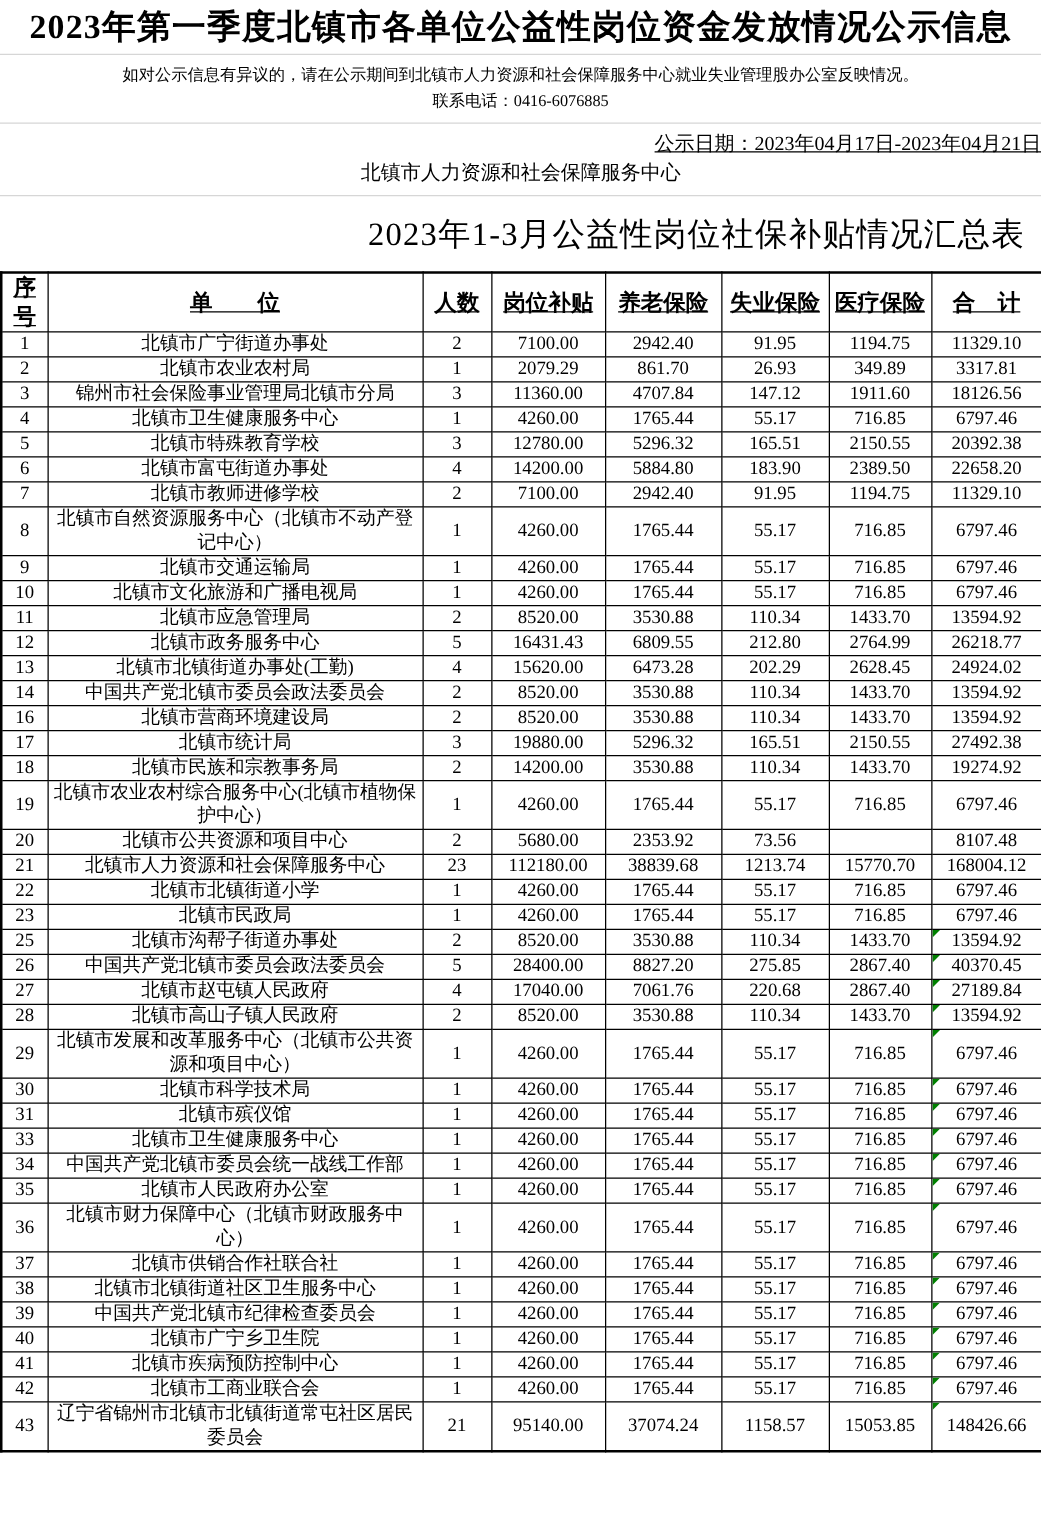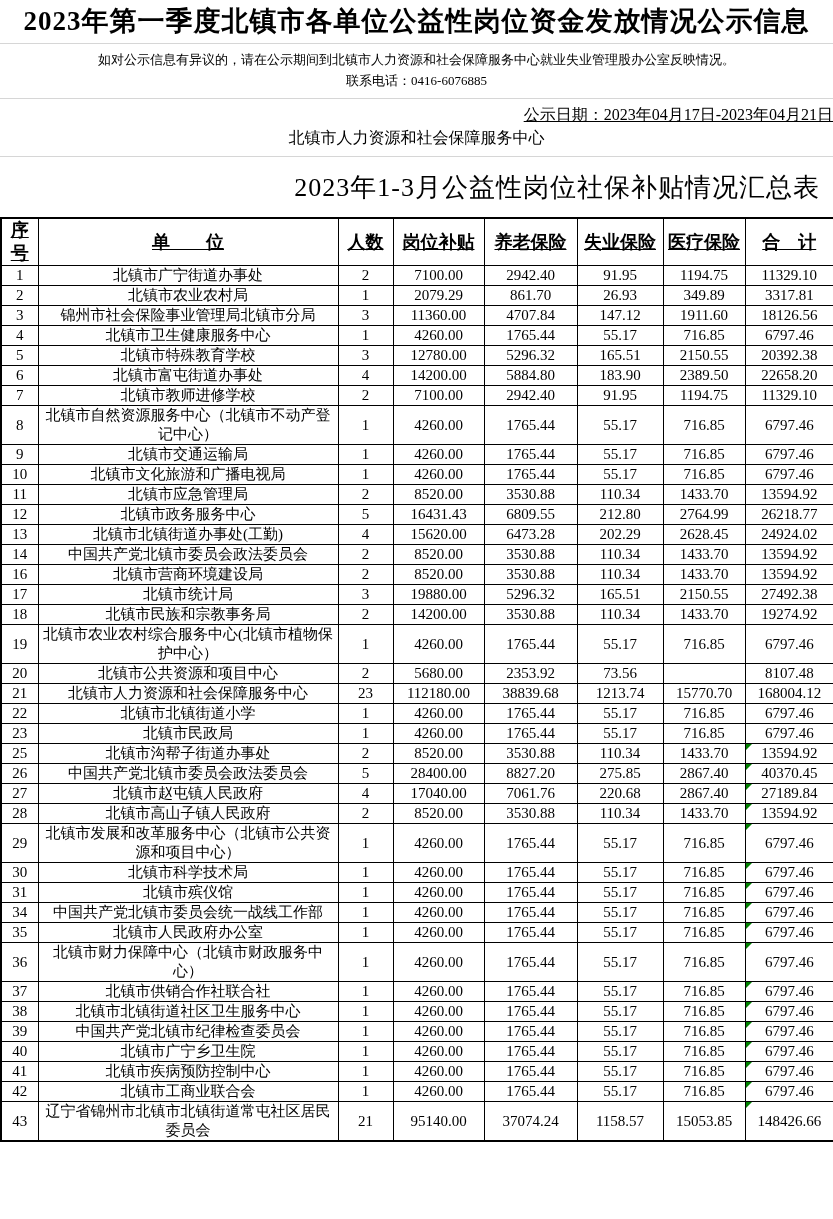--- a/index.html
+++ b/index.html
@@ -383,20 +383,30 @@
           <td class="c0">31</td>
           <td class="c1">北镇市殡仪馆</td>
           <td class="c2">1</td>
           <td class="c3">4260.00</td>
           <td class="c4">1765.44</td>
           <td class="c5">55.17</td>
           <td class="c6">716.85</td>
           <td class="c7"><span class="flag" style="border-top-color: rgb(0, 128, 0);"></span>6797.46</td>
         </tr>
         <tr>
+          <td class="c0">33</td>
+          <td class="c1">北镇市卫生健康服务中心</td>
+          <td class="c2">1</td>
+          <td class="c3">4260.00</td>
+          <td class="c4">1765.44</td>
+          <td class="c5">55.17</td>
+          <td class="c6">716.85</td>
+          <td class="c7"><span class="flag" style="border-top-color: rgb(0, 128, 0);"></span>6797.46</td>
+        </tr>
+        <tr>
           <td class="c0">34</td>
           <td class="c1">中国共产党北镇市委员会统一战线工作部</td>
           <td class="c2">1</td>
           <td class="c3">4260.00</td>
           <td class="c4">1765.44</td>
           <td class="c5">55.17</td>
           <td class="c6">716.85</td>
           <td class="c7"><span class="flag" style="border-top-color: rgb(0, 128, 0);"></span>6797.46</td>
         </tr>
         <tr>

